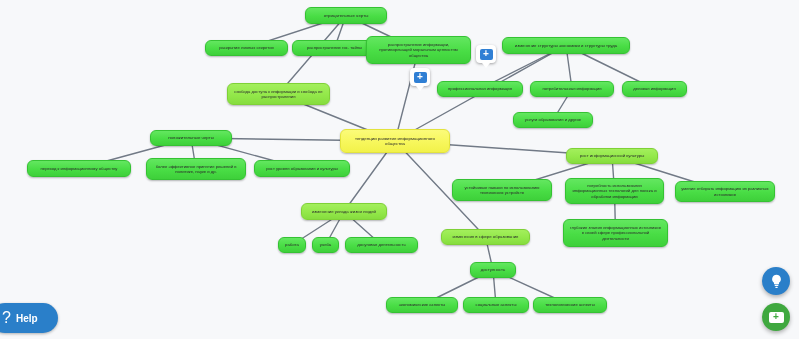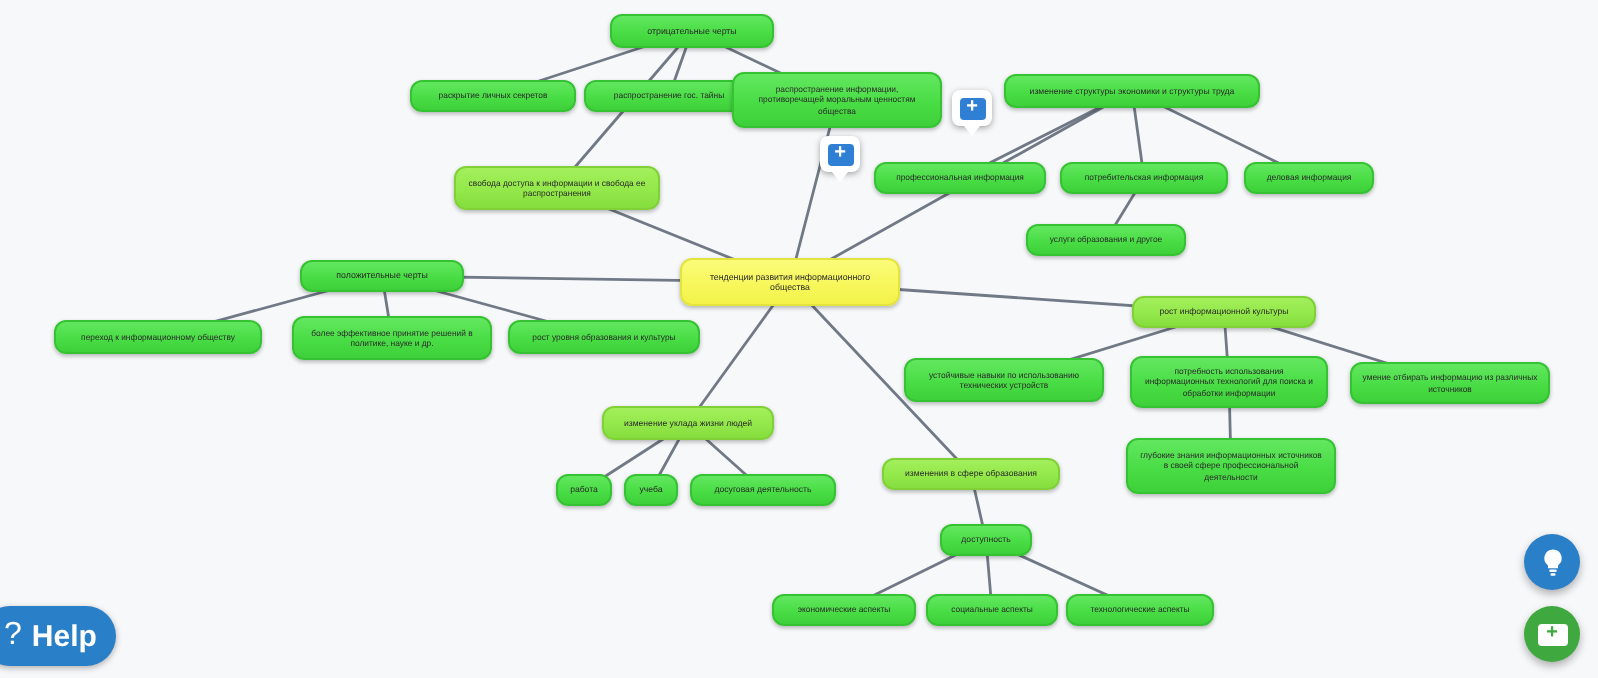--- a/index.html
+++ b/index.html
@@ -55,21 +55,21 @@
   }
   #help-btn{
     position:absolute;left:-10px;bottom:6px;z-index:20;
     width:68px;height:30px;border-radius:16px;
     background:#2a7fc9;color:#fff;
     display:flex;align-items:center;gap:5px;
     padding-left:12px;box-sizing:border-box;
     box-shadow:0 1px 3px rgba(0,0,0,.3);
   }
   #help-btn .q{font-size:16px;font-weight:normal;}
-  #help-btn .lbl{font-size:15px;font-weight:bold;}
+  #help-btn .lbl{font-size:10px;font-weight:bold;}
   .fab{
     position:absolute;right:9px;z-index:20;
     width:28px;height:28px;border-radius:50%;
     display:flex;align-items:center;justify-content:center;
     box-shadow:0 2px 4px rgba(0,0,0,.3);
   }
   #fab-idea{bottom:44px;background:#2a7fc9;}
   #fab-add{bottom:8px;background:#3fa83f;}
   #fab-add .plus{
     width:15px;height:11px;border-radius:2px;background:#fff;

